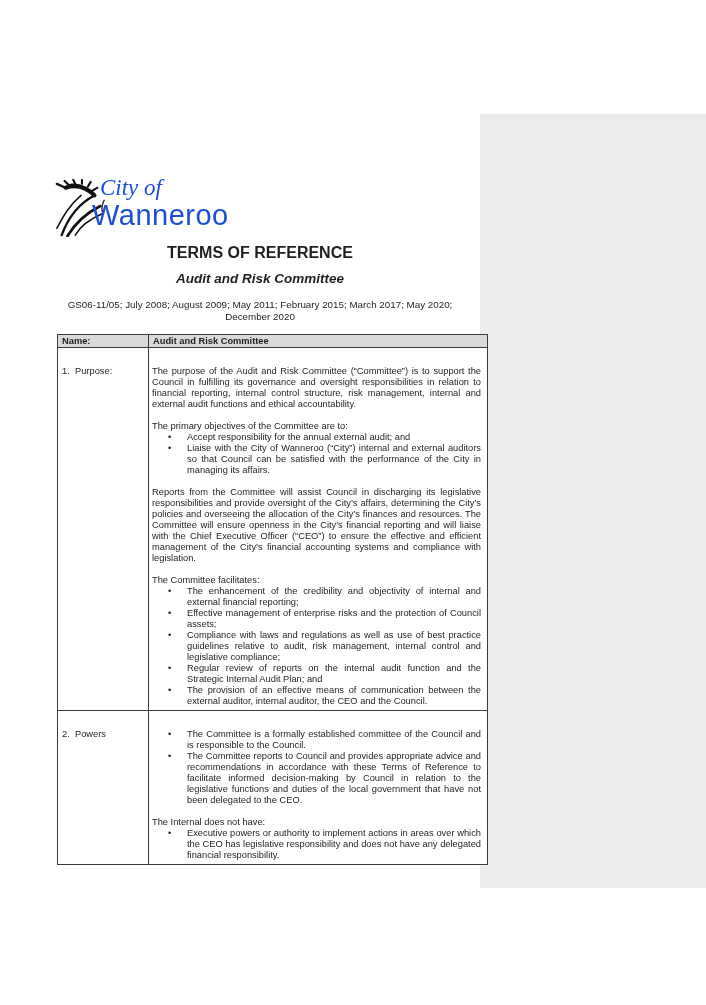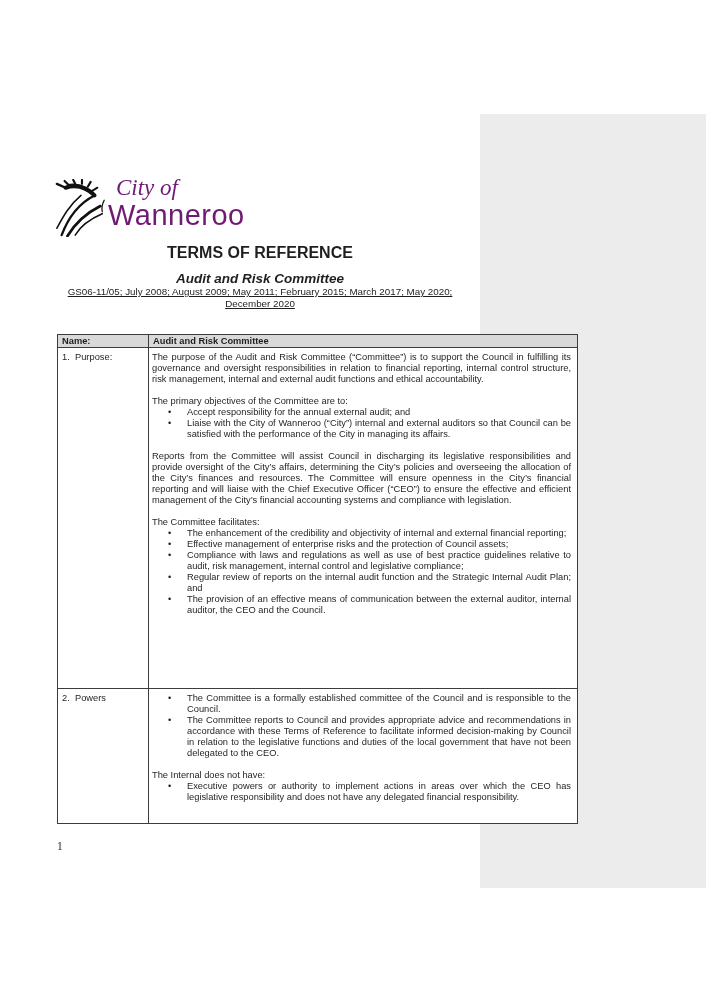--- a/index.html
+++ b/index.html
@@ -6,36 +6,36 @@
   html, body { width: 706px; height: 1005px; background: #ffffff; overflow: hidden; }
   body { font-family: "Liberation Sans", sans-serif; color: #1f1f1f; position: relative; }
 
   .canvas { position: absolute; left: 0; top: 0; width: 706px; height: 1005px; background: #ffffff; }
 
   .side-panel { position: absolute; left: 480px; top: 114px; width: 226px; height: 774px; background: #ececec; z-index: 0; }
 
   
   .logo { position: absolute; left: 52px; top: 176px; width: 230px; height: 62px; z-index: 1; }
   .logo svg { position: absolute; left: 0; top: 3px; }
-  .logo-text { position: absolute; left: 56px; top: 0; white-space: nowrap; color: #701a75; }
+  .logo-text { position: absolute; left: 40px; top: 0; white-space: nowrap; color: #1d4ed8; }
   .logo-line1 { font-family: "Liberation Serif", serif; font-style: italic; font-size: 23px; line-height: 24px; padding-left: 8px; }
   .logo-line2 { font-family: Liberation Sans, sans-serif; font-size: 29px; line-height: 30px; letter-spacing: 0.5px; }
 
   
   .doc-header { position: absolute; left: 45px; top: 245px; width: 430px; text-align: center; z-index: 1; }
   .doc-title { font-size: 16px; font-weight: bold; line-height: 15px; }
   .doc-subtitle { font-size: 13.5px; font-weight: bold; font-style: italic; line-height: 15px; margin-top: 11px; }
-  .revisions { font-size: 9.8px; line-height: 12px; color: #1f1f1f; text-decoration: underline; }
+  .revisions { font-size: 9.8px; line-height: 12px; margin-top: 13px; color: #1f1f1f; }
 
   
-  table.tor { position: absolute; left: 57px; top: 334px; width: 521px; border-collapse: collapse; z-index: 2; background: #ffffff; table-layout: fixed; font-size: 9.3px; line-height: 11px; }
+  table.tor { position: absolute; left: 57px; top: 334px; width: 431px; border-collapse: collapse; z-index: 2; background: #ffffff; table-layout: fixed; font-size: 9.3px; line-height: 11px; }
   table.tor th, table.tor td { border: 1px solid #3c3c3c; vertical-align: top; }
   table.tor col.c1 { width: 91px; }
   table.tor th { background: #d9d9d9; text-align: left; font-weight: bold; height: 13px; padding: 1px 3px 0 4px; }
-  table.tor td { padding: 4px 6px 3px 3px; }
+  table.tor td { padding: 18px 6px 3px 3px; }
   table.tor td.label-cell { padding-left: 4px; }
   tbody tr:nth-child(1) > td { height: 341px; }
   tbody tr:nth-child(2) > td { height: 135px; }
 
   .label-num { display: inline-block; min-width: 13px; }
 
   .para { text-align: justify; }
   .spacer { height: 11px; }
   ul.bullets { list-style: none; }
   ul.bullets li { position: relative; padding-left: 35px; text-align: justify; }

